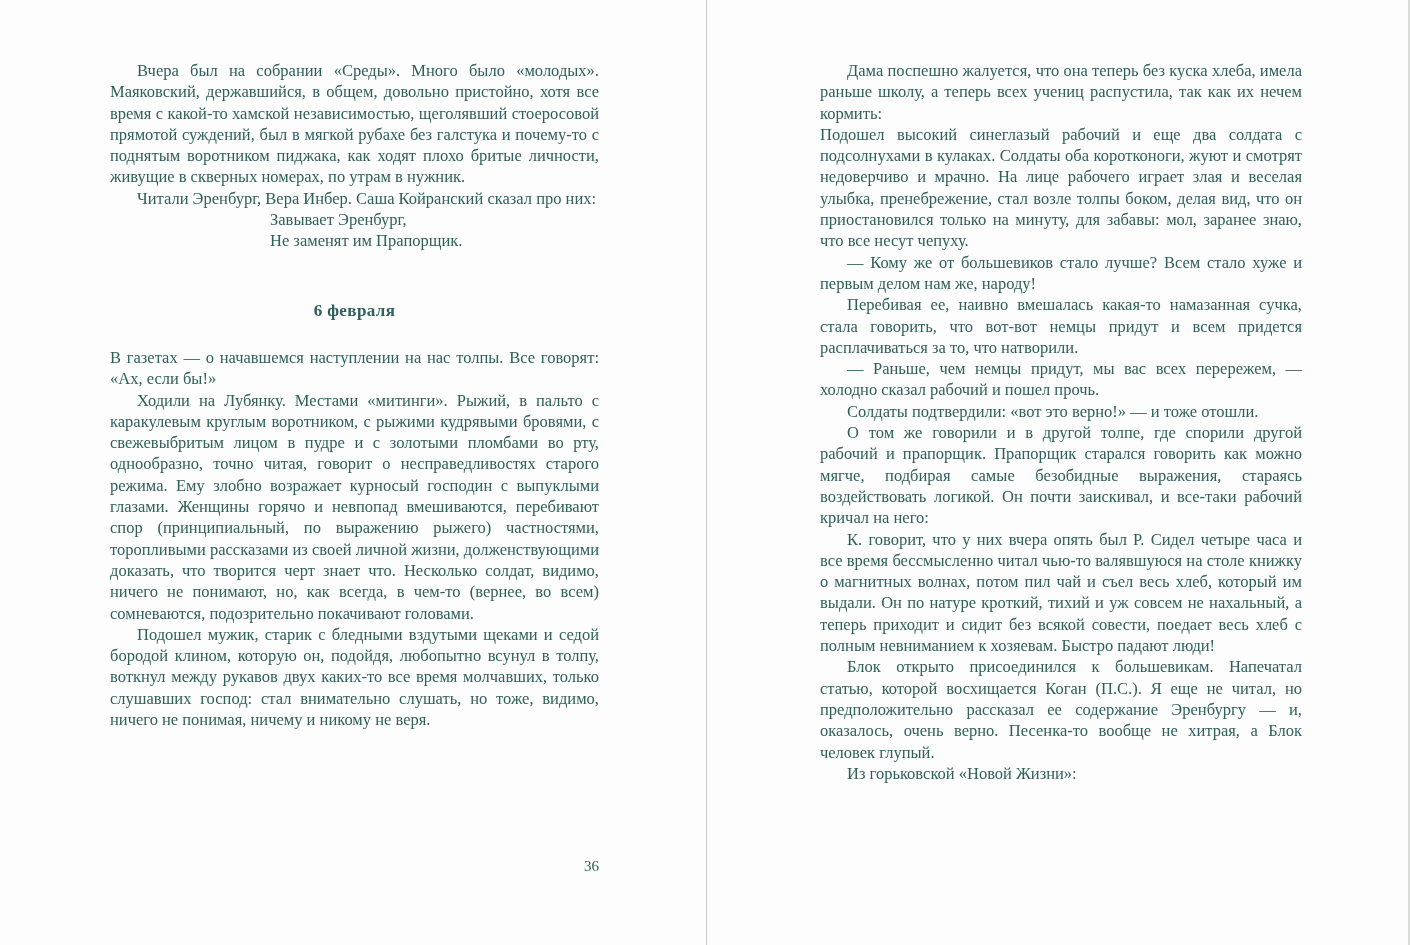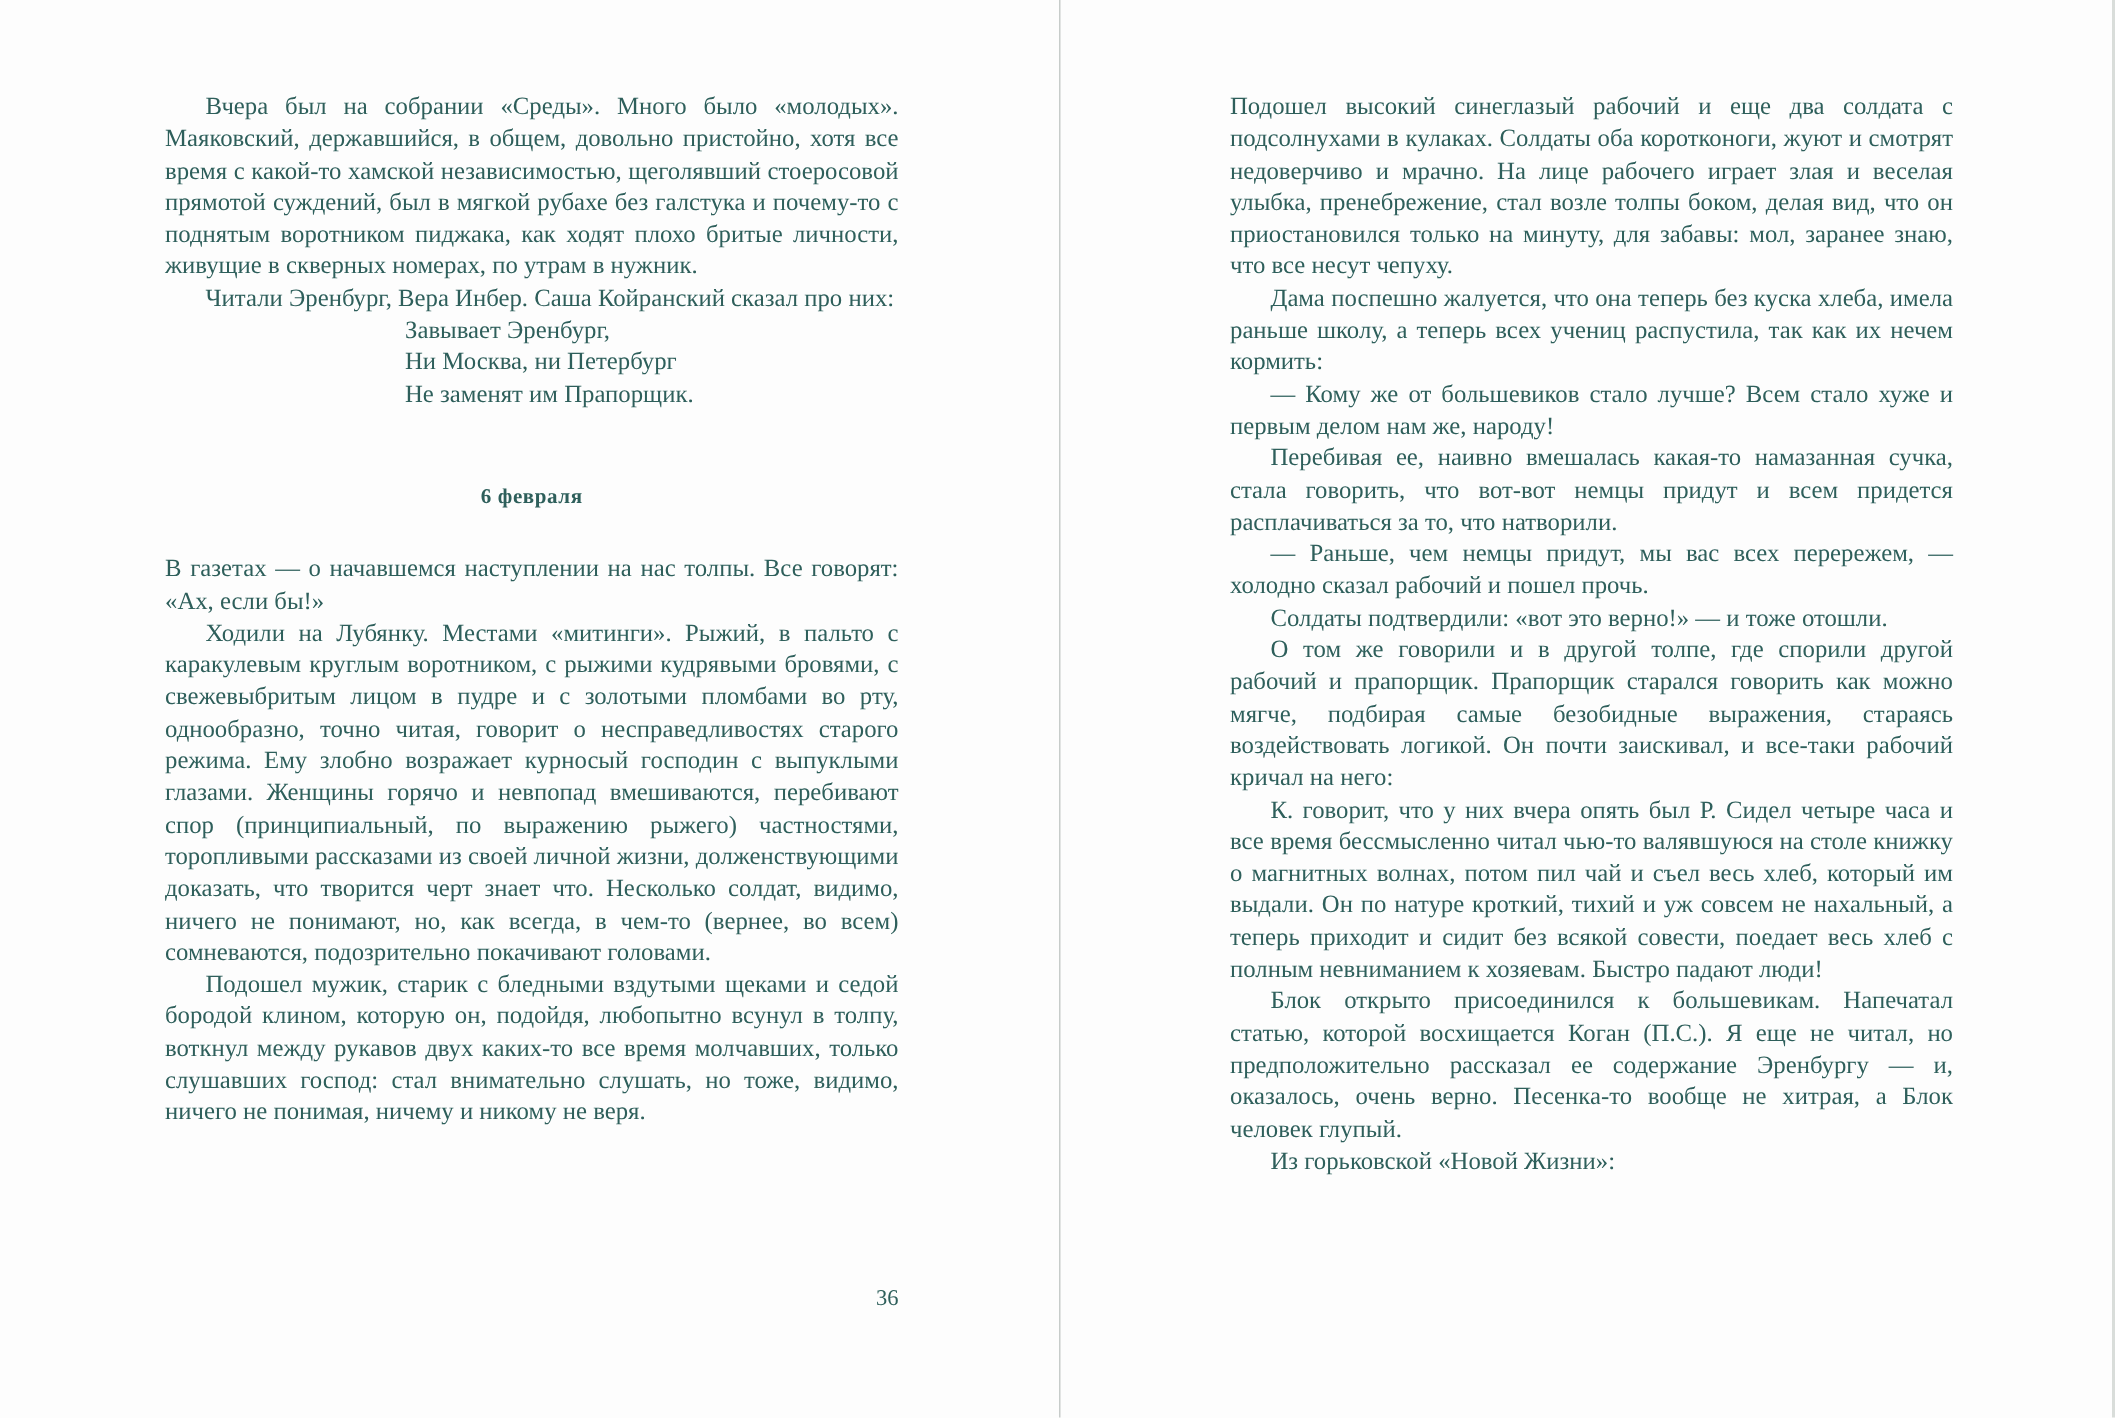--- a/index.html
+++ b/index.html
@@ -51,21 +51,21 @@
     p.para {
       margin: 0;
       text-align: justify;
     }
     p.indent { text-indent: 27px; }
     .verse {
       margin: 0 0 0 135px;
     }
     .verse .verse-line { white-space: nowrap; margin-left: 25px; }
     h2.date-heading {
-      font-size: 14px;
+      font-size: 17px;
       font-weight: bold;
       text-align: center;
       letter-spacing: 0.4px;
       margin: 48px 0 26px 0;
     }
     .page-number {
       position: absolute;
       top: 858px;
       font-size: 15px;
       text-align: center;
@@ -77,37 +77,36 @@
 <body>
 
 <div class="spread">
 
   <div class="textblock left">
     <p class="para indent">Вчера был на собрании «Среды». Много было «молодых». Маяковский, державшийся, в общем, довольно пристойно, хотя все время с какой-то хамской независимостью, щеголявший стоеросовой прямотой суждений, был в мягкой рубахе без галстука и почему-то с поднятым воротником пиджака, как ходят плохо бритые личности, живущие в скверных номерах, по утрам в нужник.</p>
     <p class="para indent">Читали Эренбург, Вера Инбер. Саша Койранский сказал про них:</p>
 
     <div class="verse">
       <div class="verse-line">Завывает Эренбург,</div>
-      <div class="verse-line">Ни Москва, ни Петербург</div>
       <div class="verse-line">Не заменят им Прапорщик.</div>
     </div>
 
     <h2 class="date-heading">6 февраля</h2>
 
     <p class="para">В газетах — о начавшемся наступлении на нас толпы. Все говорят: «Ах, если бы!»</p>
     <p class="para indent">Ходили на Лубянку. Местами «митинги». Рыжий, в пальто с каракулевым круглым воротником, с рыжими кудрявыми бровями, с свежевыбритым лицом в пудре и с золотыми пломбами во рту, однообразно, точно читая, говорит о несправедливостях старого режима. Ему злобно возражает курносый господин с выпуклыми глазами. Женщины горячо и невпопад вмешиваются, перебивают спор (принципиальный, по выражению рыжего) частностями, торопливыми рассказами из своей личной жизни, долженствующими доказать, что творится черт знает что. Несколько солдат, видимо, ничего не понимают, но, как всегда, в чем-то (вернее, во всем) сомневаются, подозрительно покачивают головами.</p>
     <p class="para indent">Подошел мужик, старик с бледными вздутыми щеками и седой бородой клином, которую он, подойдя, любопытно всунул в толпу, воткнул между рукавов двух каких-то все время молчавших, только слушавших господ: стал внимательно слушать, но тоже, видимо, ничего не понимая, ничему и никому не веря.</p>
   </div>
   <div class="page-number left">36</div>
 
   <div class="divider"></div>
 
   <div class="textblock right">
+    <p class="para indent">Дама поспешно жалуется, что она теперь без куска хлеба, имела раньше школу, а теперь всех учениц распустила, так как их нечем кормить:</p>
     <p class="para">Подошел высокий синеглазый рабочий и еще два солдата с подсолнухами в кулаках. Солдаты оба коротконоги, жуют и смотрят недоверчиво и мрачно. На лице рабочего играет злая и веселая улыбка, пренебрежение, стал возле толпы боком, делая вид, что он приостановился только на минуту, для забавы: мол, заранее знаю, что все несут чепуху.</p>
-    <p class="para indent">Дама поспешно жалуется, что она теперь без куска хлеба, имела раньше школу, а теперь всех учениц распустила, так как их нечем кормить:</p>
     <p class="para indent">— Кому же от большевиков стало лучше? Всем стало хуже и первым делом нам же, народу!</p>
     <p class="para indent">Перебивая ее, наивно вмешалась какая-то намазанная сучка, стала говорить, что вот-вот немцы придут и всем придется расплачиваться за то, что натворили.</p>
     <p class="para indent">— Раньше, чем немцы придут, мы вас всех перережем, — холодно сказал рабочий и пошел прочь.</p>
     <p class="para indent">Солдаты подтвердили: «вот это верно!» — и тоже отошли.</p>
     <p class="para indent">О том же говорили и в другой толпе, где спорили другой рабочий и прапорщик. Прапорщик старался говорить как можно мягче, подбирая самые безобидные выражения, стараясь воздействовать логикой. Он почти заискивал, и все-таки рабочий кричал на него:</p>
     <p class="para indent">К. говорит, что у них вчера опять был Р. Сидел четыре часа и все время бессмысленно читал чью-то валявшуюся на столе книжку о магнитных волнах, потом пил чай и съел весь хлеб, который им выдали. Он по натуре кроткий, тихий и уж совсем не нахальный, а теперь приходит и сидит без всякой совести, поедает весь хлеб с полным невниманием к хозяевам. Быстро падают люди!</p>
     <p class="para indent">Блок открыто присоединился к большевикам. Напечатал статью, которой восхищается Коган (П.С.). Я еще не читал, но предположительно рассказал ее содержание Эренбургу — и, оказалось, очень верно. Песенка-то вообще не хитрая, а Блок человек глупый.</p>
     <p class="para indent">Из горьковской «Новой Жизни»:</p>
   </div>
 

